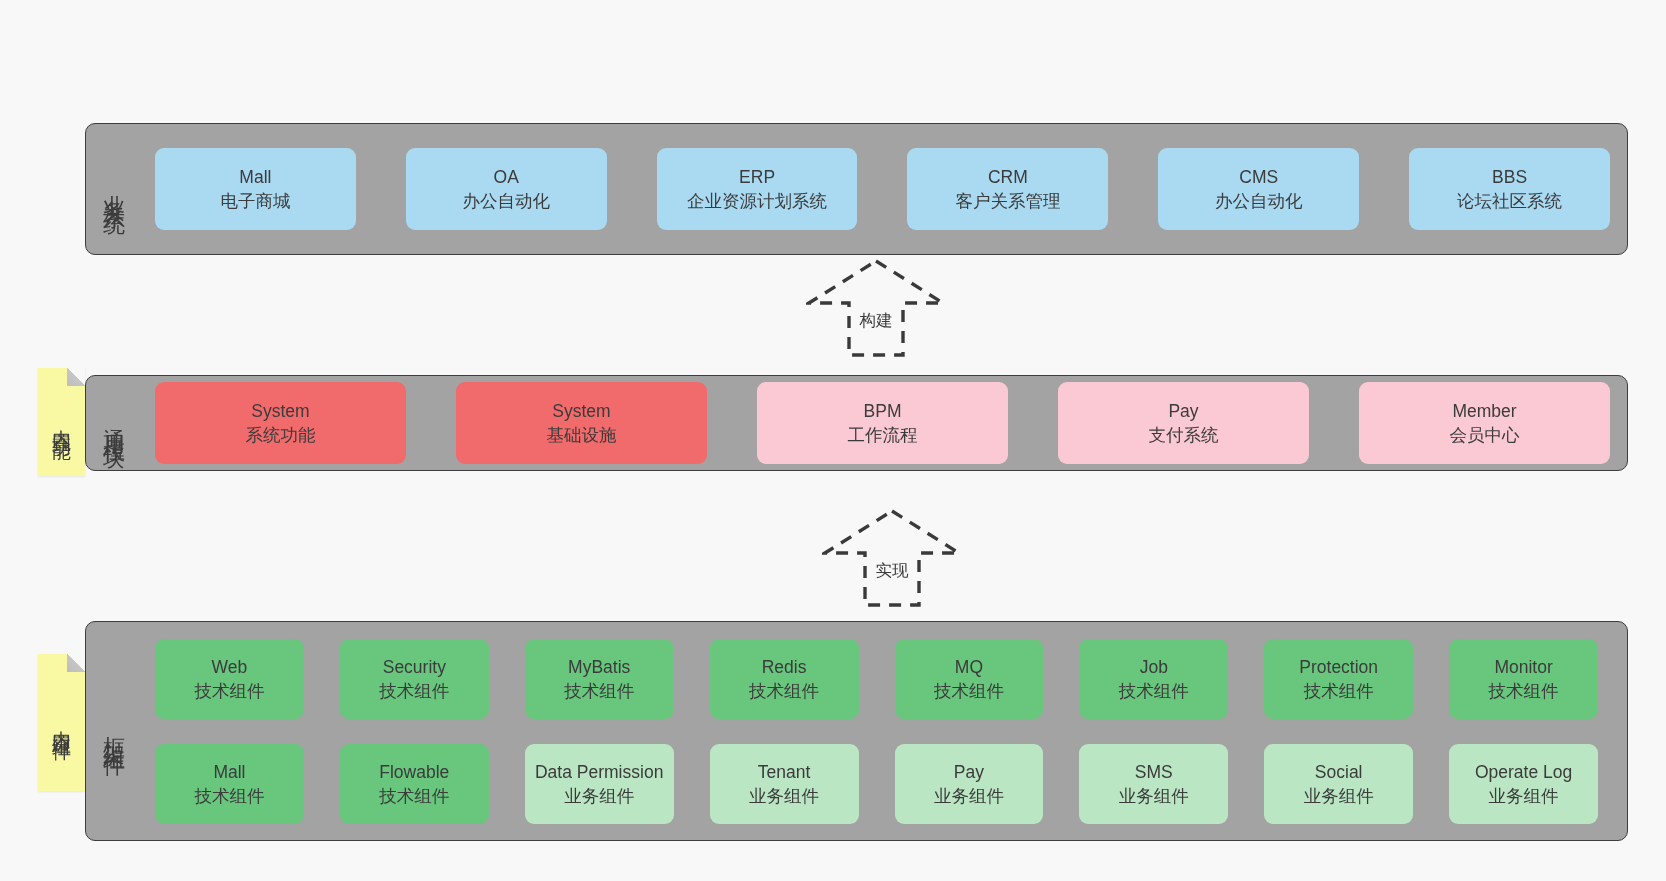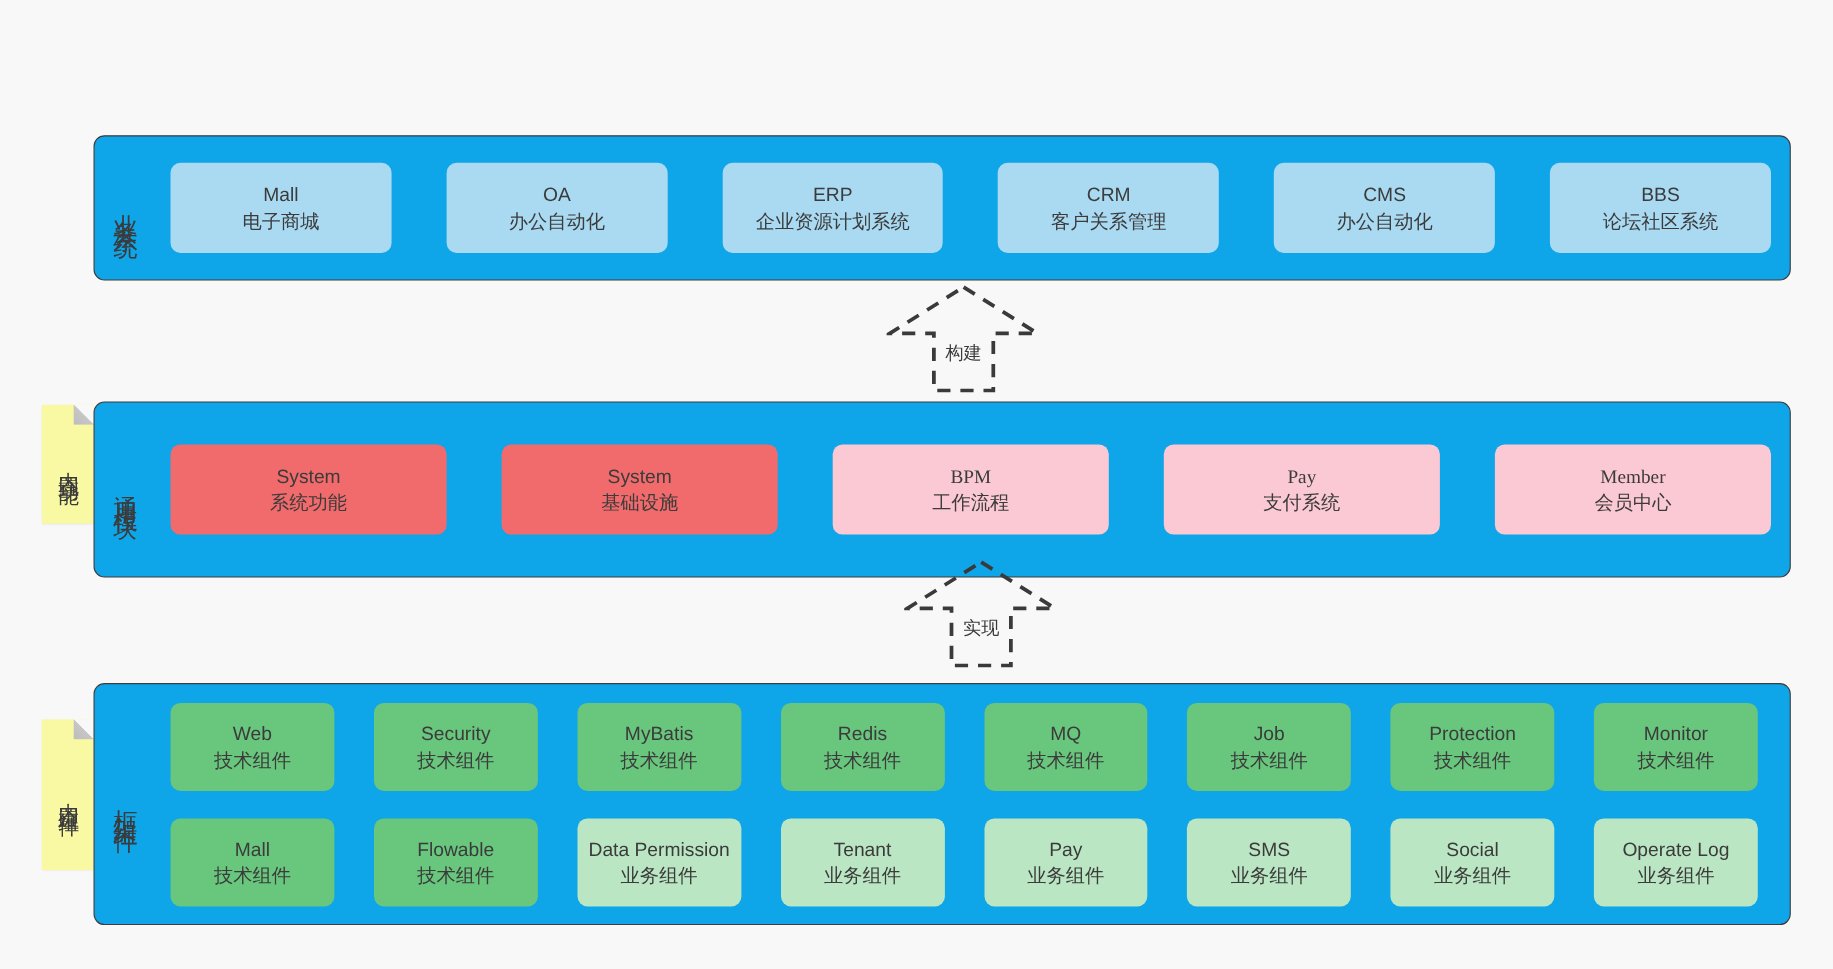--- a/index.html
+++ b/index.html
@@ -11,21 +11,21 @@
   .canvas{
     position:relative;
     width:1666px;height:881px;
     background:#f8f8f8;
     overflow:hidden;
   }
   
   .band{
     position:absolute;
     left:85px;width:1543px;
-    background:#0ea5e9;
+    background:#a3a3a3;
     border:1.6px solid #3d3d3d;
     border-radius:10px;
     box-sizing:border-box;
   }
   .band-label{
     position:absolute;
     left:13px;top:50%;
     transform:translateY(-50%);
     writing-mode:vertical-rl;
     font-size:22px;
@@ -52,21 +52,21 @@
     border-radius:9px;
     display:flex;flex-direction:column;
     align-items:center;justify-content:center;
     text-align:center;
     font-size:17.5px;
     line-height:24px;
     color:#3b3b3b;
   }
   .box.blue{background:#a9daf2;}
   .box.red{background:#f26b6c;}
-  .box.pink{background:#fbc9d3;font-family:Liberation Serif, serif;}
+  .box.pink{background:#fbc9d3;}
   .box.green{background:#68c67d;}
   .box.lightgreen{background:#bae6c3;}
   
   .sticky{
     position:absolute;
     left:38px;width:47px;
     background:#f9f9a3;
     box-shadow:0 1px 2px rgba(0,0,0,0.08);
   }
   .sticky .fold{
@@ -146,21 +146,21 @@
     </div>
   </section>
 
   <div class="arrow" style="left:806px;top:258px">
     <svg viewBox="0 0 140 100">
       <polygon points="70,3 137,45 97,45 97,97 43,97 43,45 3,45" fill="none" stroke="#3a3a3a" stroke-width="3.4" stroke-dasharray="12 9"></polygon>
     </svg>
     <span class="arrow-label">构建</span>
   </div>
 
-  <section class="band" style="top:365px;height:160px">
+  <section class="band" style="top:375px;height:96px">
     <div class="band-label">通用模块</div>
     <div class="row6">
       <div class="box red">
         <span>System</span>
         <span>系统功能</span>
       </div>
       <div class="box red">
         <span>System</span>
         <span>基础设施</span>
       </div>

